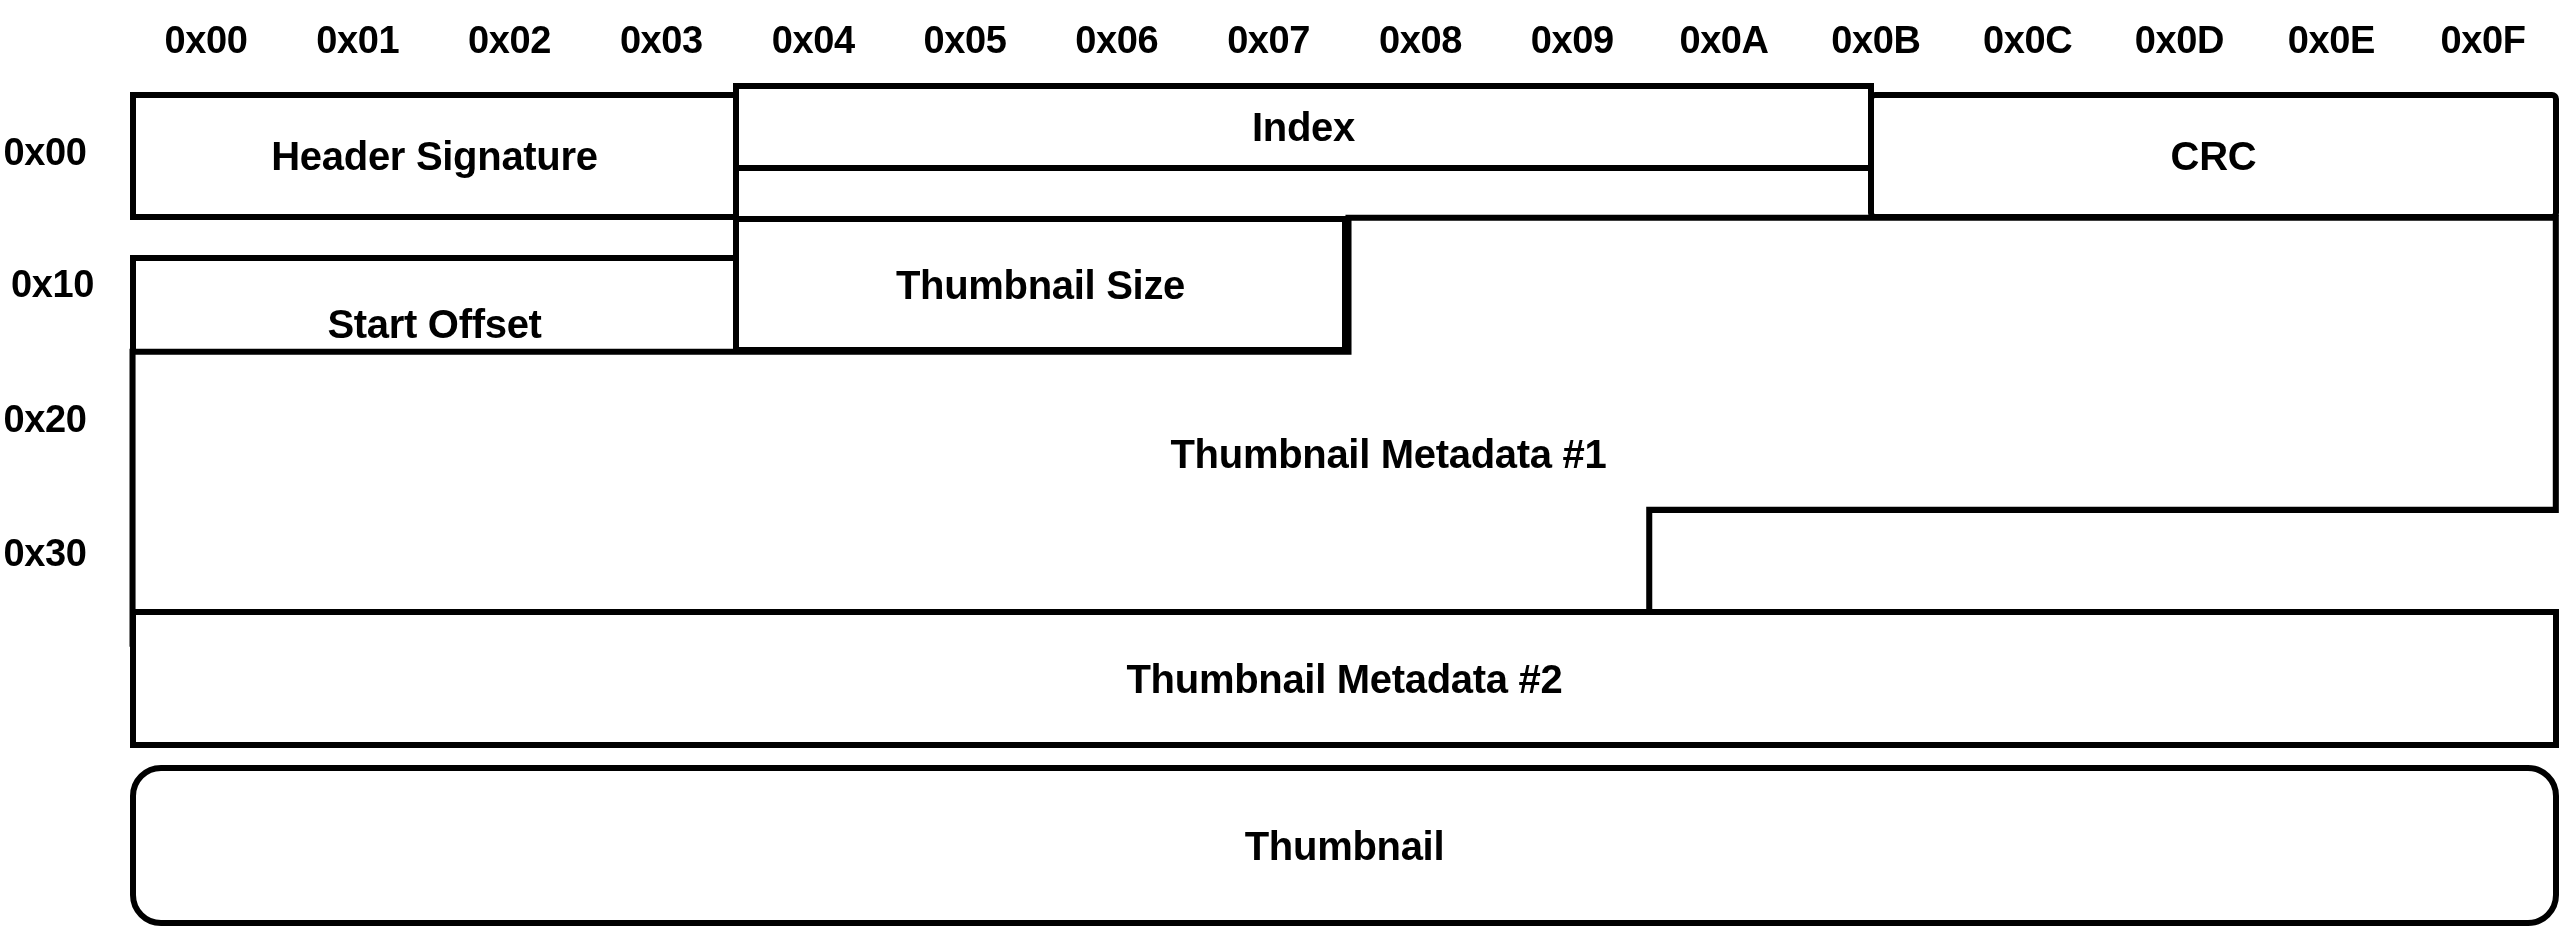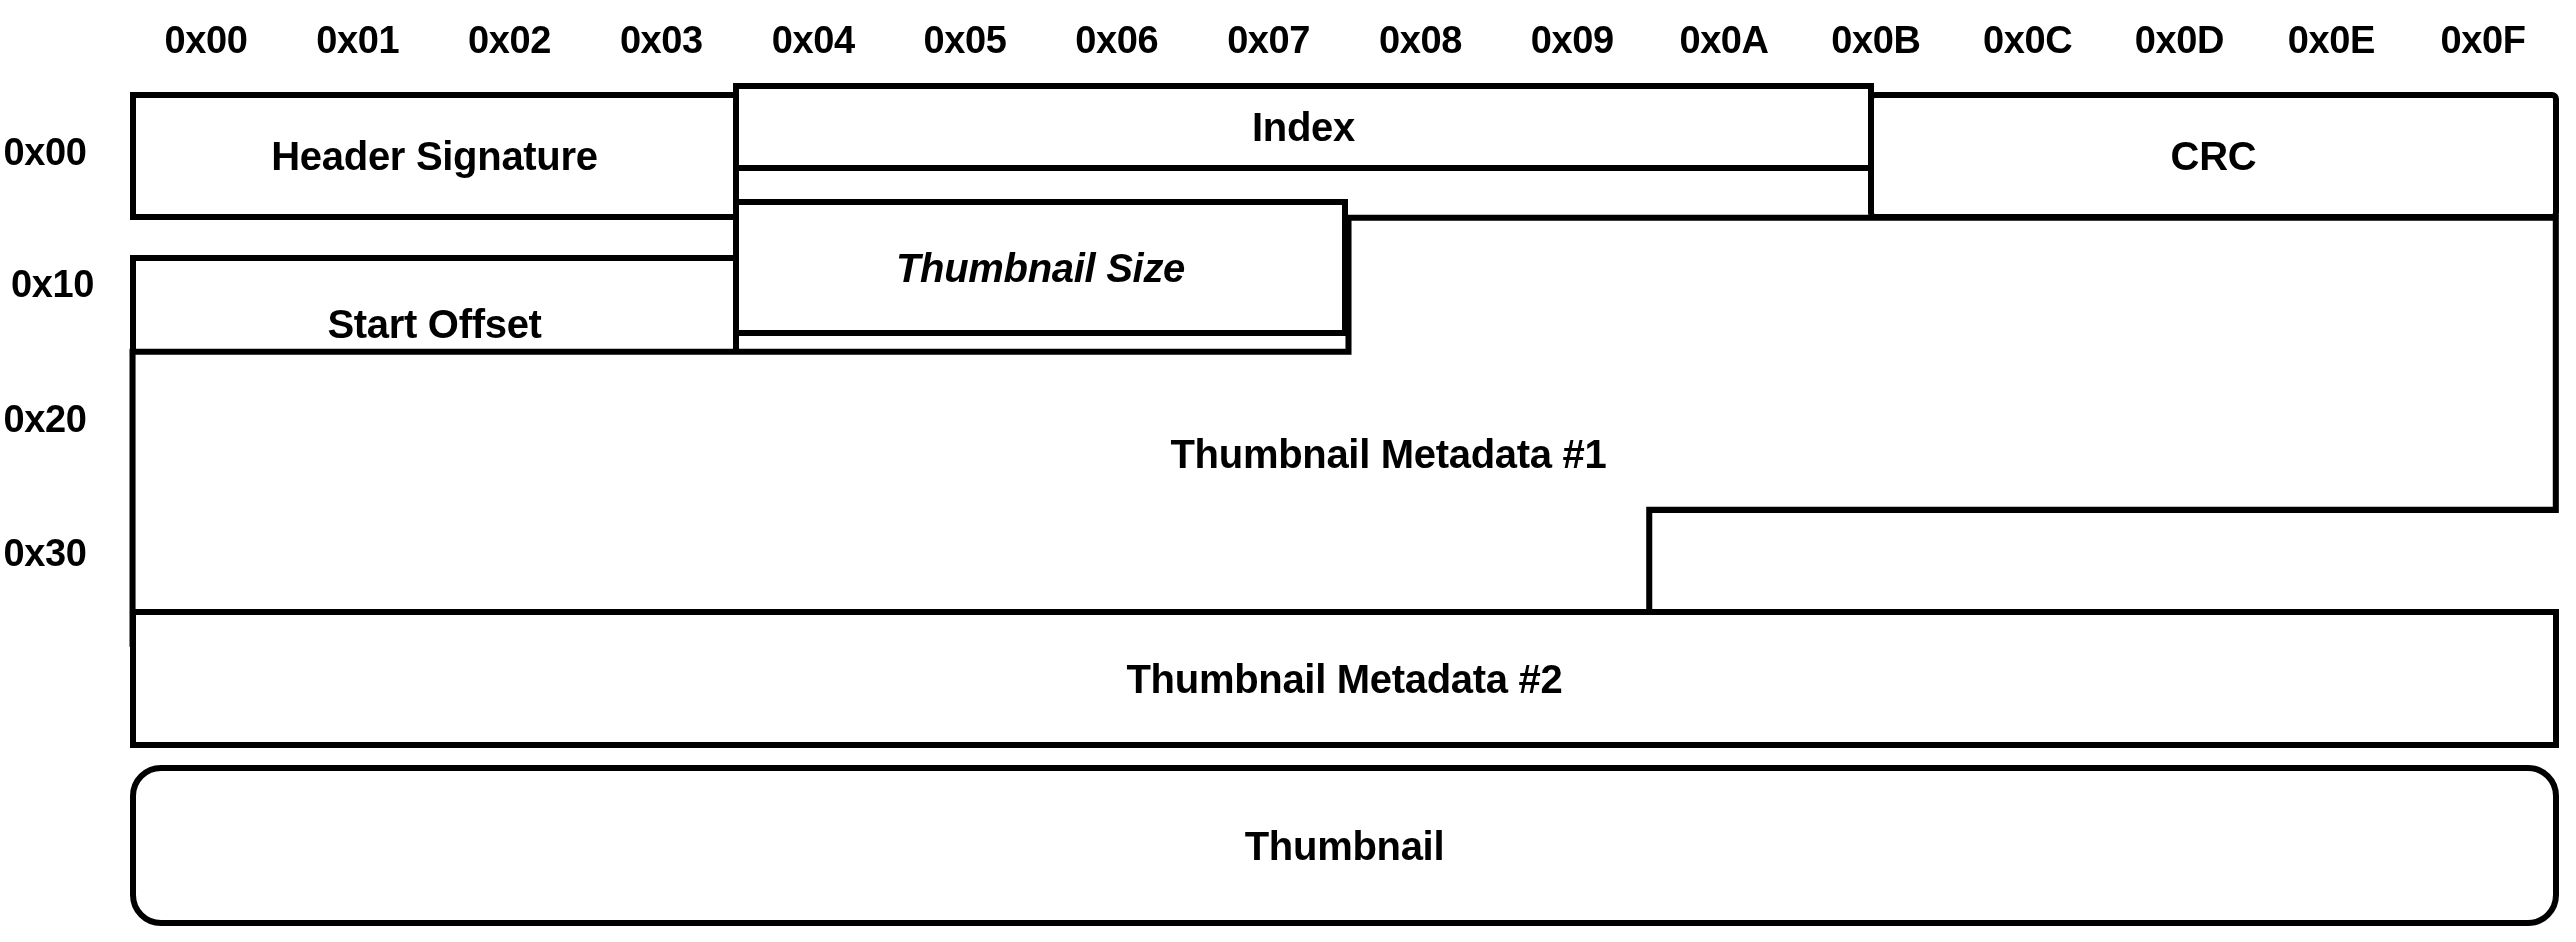--- a/index.html
+++ b/index.html
@@ -134,21 +134,21 @@
   </div>
 
   <div class="field-box" style="left:1868px; top:92px; width:691px; height:128px;border-radius:7px;">
     <span class="field-label">CRC</span>
   </div>
 
   <div class="field-box" style="left:130px; top:215px; width:609px; height:137px;margin-top:40px;">
     <span class="field-label">Start Offset</span>
   </div>
 
-  <div class="field-box" style="left:733px; top:199px; width:615px; height:137px;font-style:italic;">
+  <div class="field-box" style="left:733px; top:216px; width:615px; height:137px;">
     <span class="field-label">Thumbnail Size</span>
   </div>
 
   <svg id="metadata1-shape" viewBox="0 0 2980 1090">
     <path d="M 1560,252
              L 2957,252
              L 2957,590
              L 1908,590
              L 1908,745
              L 153,745

